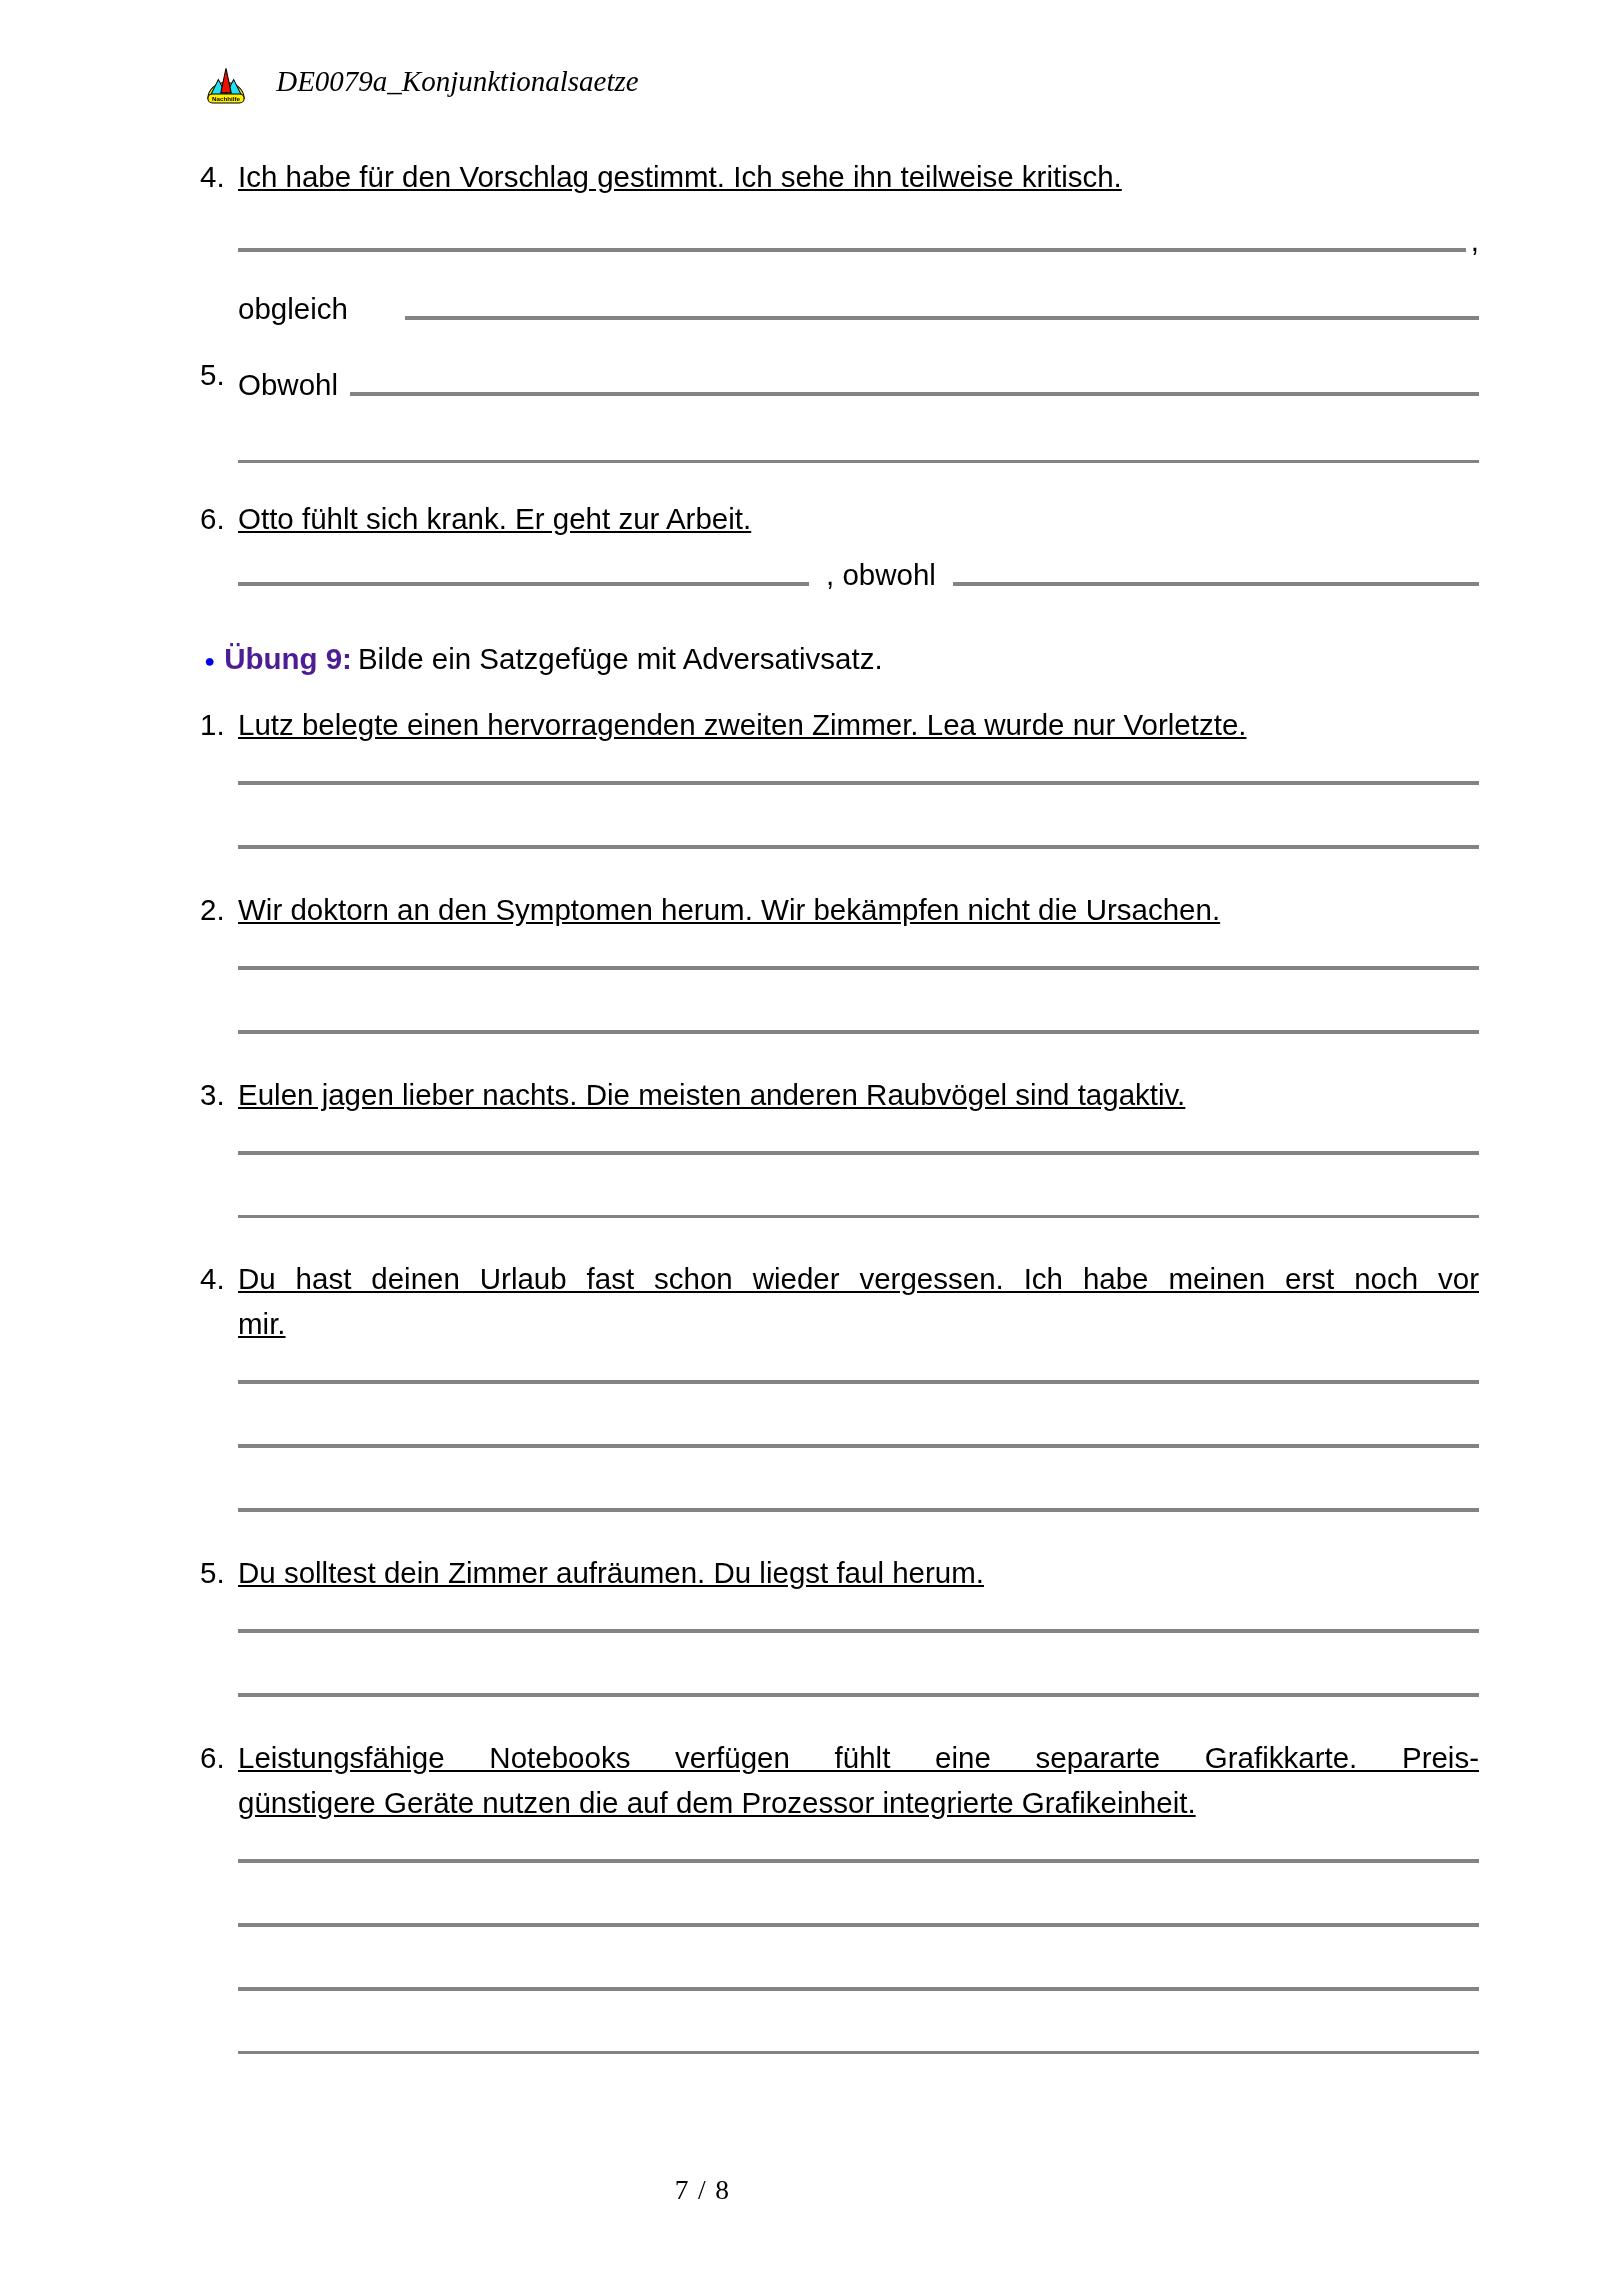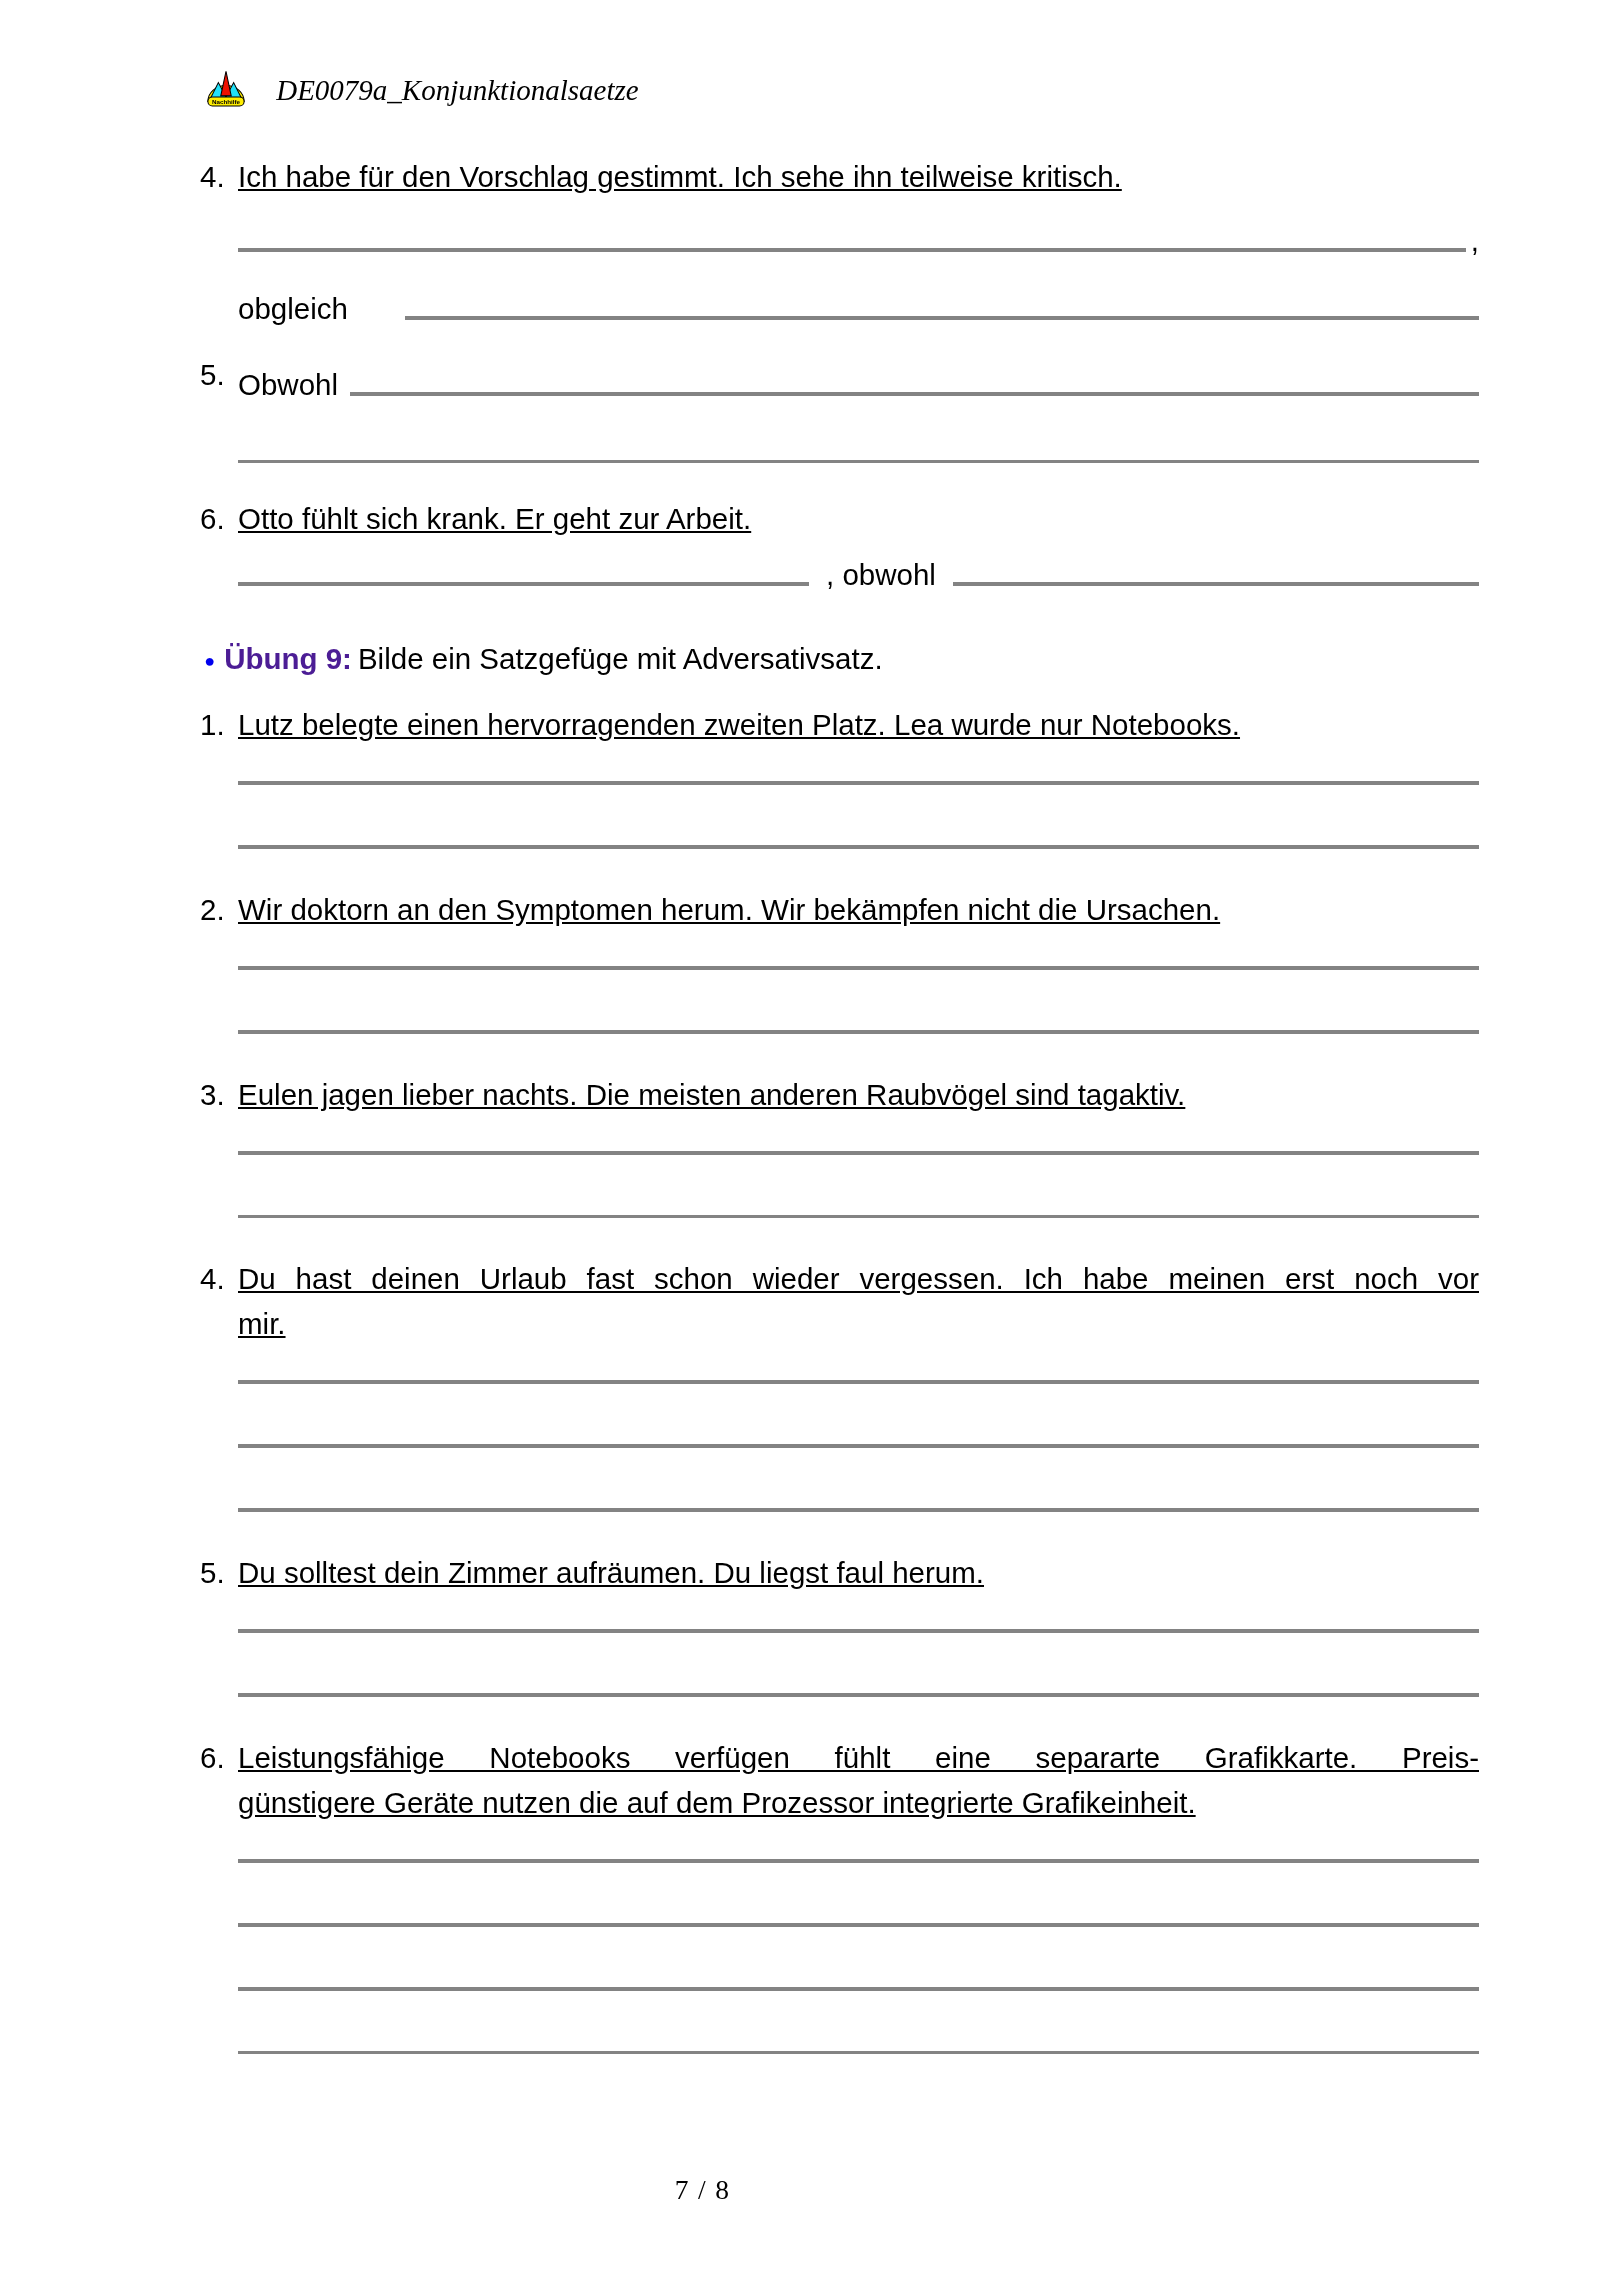--- a/index.html
+++ b/index.html
@@ -10,21 +10,21 @@
     overflow:hidden;
     box-sizing:border-box;
     padding:0 144px 0 200px;
     font-family:"Liberation Sans",sans-serif;
     font-size:29.5px;
     color:#000000;
   }
   section{display:flow-root;}
 
   
-  .hdr{display:flex;align-items:flex-end;margin-top:65px;height:42px;margin-left:5.2px;}
+  .hdr{display:flex;align-items:flex-start;margin-top:65px;height:42px;margin-left:5.2px;}
   .logo{width:42px;height:39px;flex:none;}
   .doc-title{
     font-family:"Liberation Serif",serif;
     font-style:italic;
     font-size:29px;
     margin-left:29px;
     white-space:nowrap;
   }
 
   
@@ -135,21 +135,21 @@
   </section>
 
   <div class="uebung">
     <span class="bullet">●</span><span class="ulabel">Übung 9:</span><span class="uinstr">Bilde ein Satzgefüge mit Adversativsatz.</span>
   </div>
 
   <section id="uebung9-items">
       <div class="item b-item lead-item">
         <span class="num">1.</span>
         <div class="body">
-          <div class="tline">Lutz belegte einen hervorragenden zweiten Platz. Lea wurde nur Notebooks.</div>
+          <div class="tline">Lutz belegte einen hervorragenden zweiten Zimmer. Lea wurde nur Vorletzte.</div>
           <div class="wline first"></div>
           <div class="wline next"></div>
         </div>
       </div>
       <div class="item b-item">
         <span class="num">2.</span>
         <div class="body">
           <div class="tline">Wir doktorn an den Symptomen herum. Wir bekämpfen nicht die Ursachen.</div>
           <div class="wline first"></div>
           <div class="wline next"></div>

